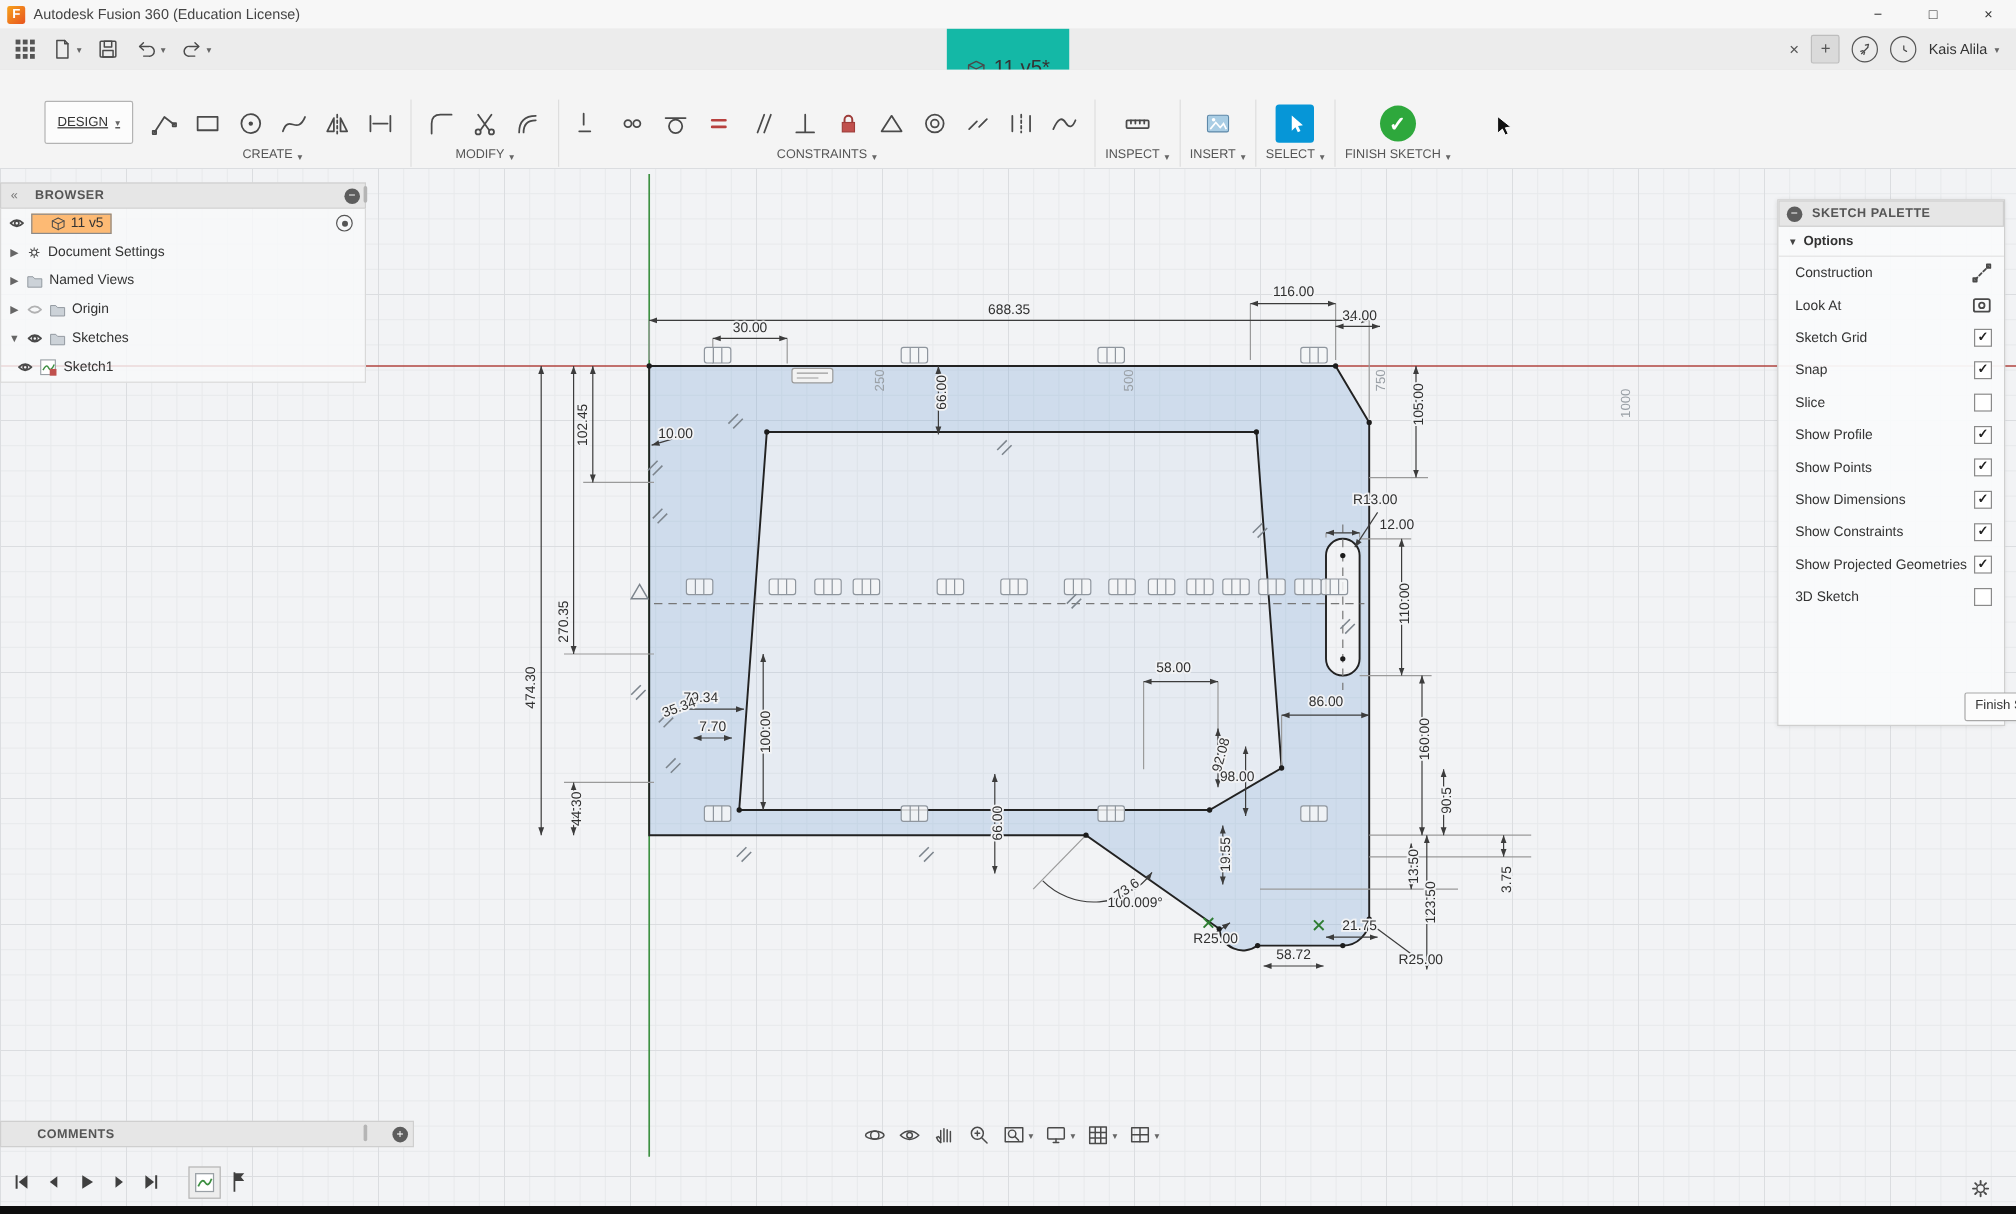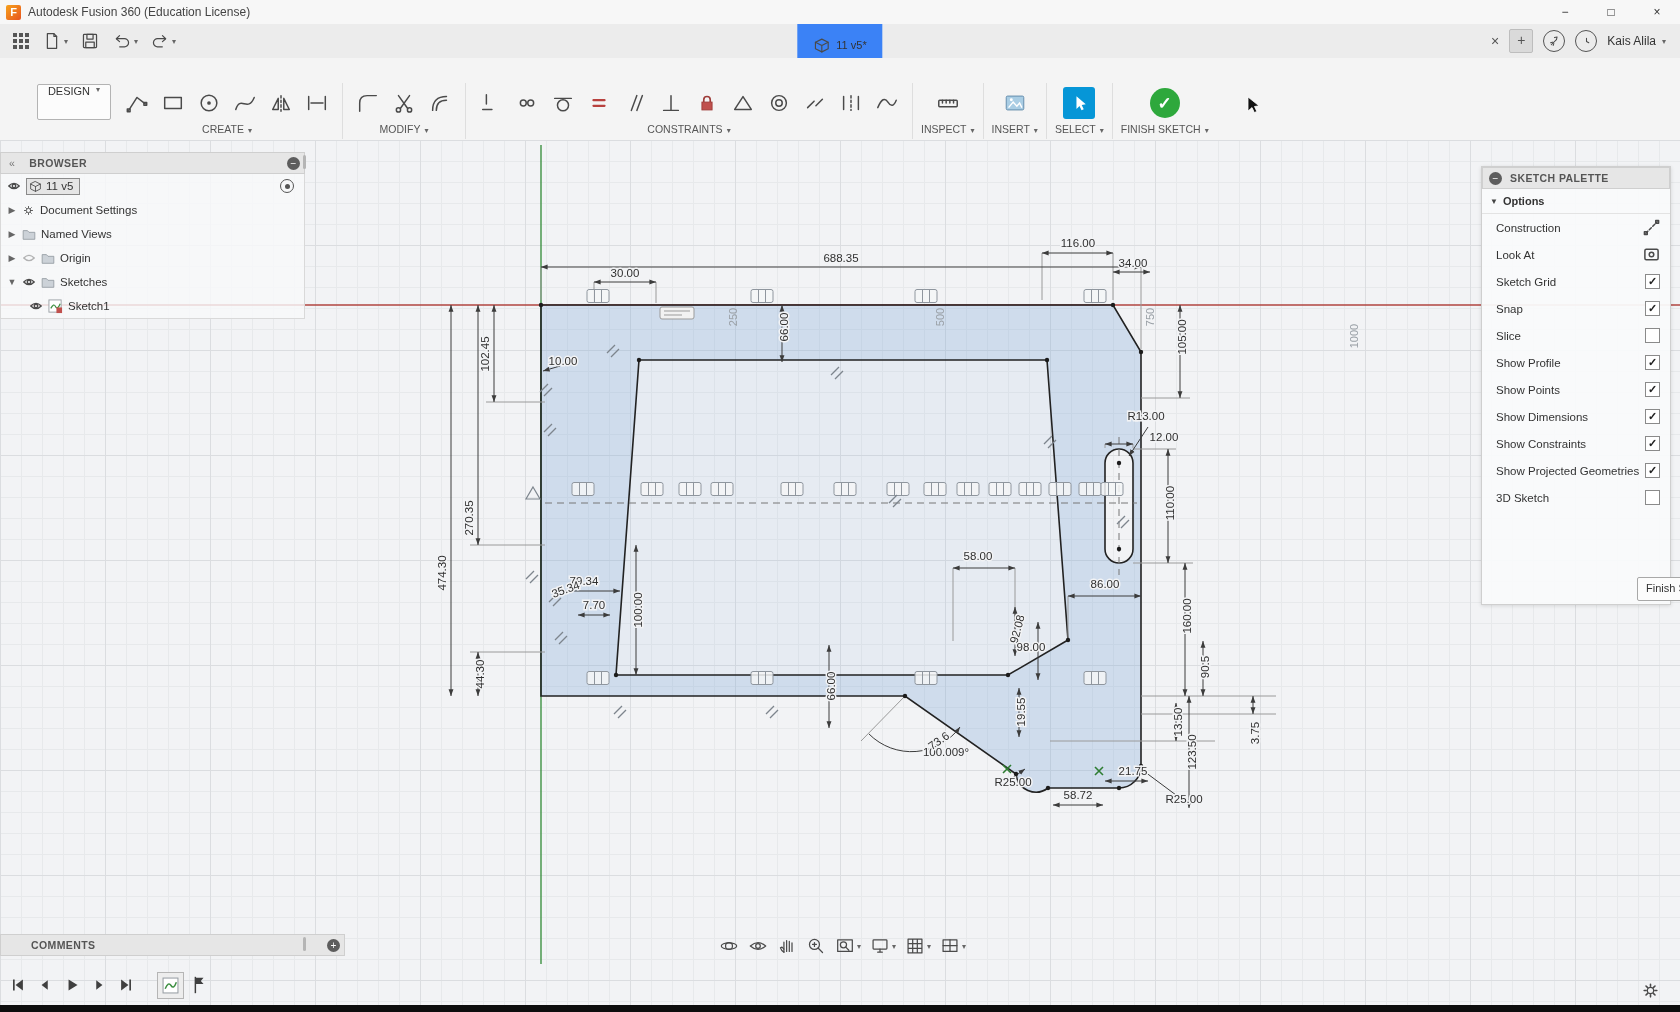--- a/index.html
+++ b/index.html
@@ -17,34 +17,34 @@
   .win-btns{margin-left:auto;display:flex;height:24px;}
   .win-btn{width:46px;height:24px;display:flex;align-items:center;justify-content:center;font-size:12px;color:#333;}
 
   
   #qat{position:absolute;left:0;top:24px;width:1680px;height:34px;background:#ececec;
        border-bottom:1px solid #d8d8d8;display:flex;align-items:center;}
   .qat-left{display:flex;align-items:center;gap:4px;padding-left:8px;}
   .qat-btn{display:flex;align-items:center;padding:3px 4px;border-radius:2px;}
   .caret{font-size:8px;color:#666;margin-left:2px;}
   .doc-tab{position:absolute;left:50%;transform:translateX(-50%);top:0;height:34px;display:flex;
-           align-items:center;gap:6px;font-size:11px;color:#333;padding:4px 16px;background:#3b82f6;}
+           align-items:center;gap:6px;font-size:17px;color:#333;padding:16px 16px;background:#14b8a6;}
   .tab-right{margin-left:auto;display:flex;align-items:center;gap:10px;padding-right:14px;font-size:12px;}
   .round-icon{width:20px;height:20px;border-radius:50%;border:1.5px solid #555;display:flex;
               align-items:center;justify-content:center;}
   .plus-tile{width:22px;height:22px;background:#dadada;border:1px solid #bdbdbd;border-radius:2px;
              text-align:center;line-height:20px;font-size:14px;color:#555;}
   .user-menu{display:flex;align-items:center;gap:4px;color:#333;}
 
   
   #ribbon{position:absolute;left:0;top:58px;width:1680px;height:82px;background:#f4f4f4;
           border-bottom:1px solid #c9c9c9;}
   #design-box{position:absolute;left:37px;top:26px;width:72px;height:34px;border:1px solid #b3b3b3;
-              border-radius:2px;background:#fcfcfc;display:flex;justify-content:center;
-              gap:4px;font-size:11px;color:#333;}
+              border-radius:2px;background:#fcfcfc;display:flex;align-items:center;justify-content:center;
+              gap:4px;font-size:11px;color:#333;text-decoration:underline;}
   #ribbon-tabs{position:absolute;left:126px;top:0;height:25px;display:flex;align-items:flex-end;gap:4px;}
   .rtab{height:22px;line-height:22px;padding:0 15px;font-size:11px;letter-spacing:.4px;color:#3c3c3c;}
   .rtab.active{background:#8fcde8;color:#0d3f55;border-bottom:3px solid #0696d7;height:19px;line-height:19px;}
   #ribbon-tools{position:absolute;left:112px;top:25px;right:0;height:56px;display:flex;align-items:stretch;}
   .grp{display:flex;flex-direction:column;align-items:center;padding:2px 8px 0 8px;border-right:1px solid #dedede;}
   .grp-icons{display:flex;align-items:center;gap:2px;height:36px;}
   .tbtn{width:34px;height:34px;display:flex;align-items:center;justify-content:center;border-radius:2px;}
   .grp-label{font-size:10.5px;color:#555;display:flex;align-items:flex-end;gap:2px;margin-top:2px;}
   .select-tile{width:32px;height:32px;background:#0696d7;border-radius:3px;display:flex;align-items:center;justify-content:center;}
   .finish-circle{width:30px;height:30px;border-radius:50%;background:#2ea83c;color:#fff;font-size:17px;
@@ -62,21 +62,21 @@
 
   
   .panel-header{height:20px;background:#e6e6e6;border:1px solid #cfcfcf;display:flex;align-items:center;
                 font-size:10.5px;color:#555;letter-spacing:.4px;}
   .circ{width:13px;height:13px;border-radius:50%;background:#5d5d5d;color:#fff;font-size:10px;line-height:13px;
         text-align:center;margin-left:auto;margin-right:4px;}
   #browser{position:absolute;left:0;top:152px;width:305px;}
   #browser-tree{background:rgba(248,249,250,.82);border:1px solid #d9d9d9;border-top:none;}
   .trow{height:24px;display:flex;align-items:center;gap:5px;font-size:11.5px;color:#333;padding-left:6px;}
   .expander{width:10px;font-size:9px;color:#666;text-align:center;}
-  .rootbox{border:1px solid #8a8a8a;padding:1px 6px 1px 2px;display:flex;align-items:center;gap:4px;background:#e5e5e5;justify-content:flex-end;}
+  .rootbox{border:1px solid #8a8a8a;padding:1px 6px 1px 15px;display:flex;align-items:center;gap:4px;background:#fdba74;justify-content:flex-end;}
   .radio{width:12px;height:12px;border:1.5px solid #555;border-radius:50%;margin-left:auto;margin-right:10px;
          display:flex;align-items:center;justify-content:center;}
   .radio i{width:5px;height:5px;background:#555;border-radius:50%;}
   .grip{position:absolute;width:3px;height:14px;background:#b5b5b5;border-radius:2px;}
 
   #palette{position:absolute;left:1481px;top:166px;width:188px;height:437px;
            background:rgba(249,250,251,.95);border:1px solid #cfcfcf;box-shadow:0 1px 4px rgba(0,0,0,.12);}
   .pal-options{height:24px;display:flex;align-items:center;gap:5px;padding-left:8px;font-size:11px;
                font-weight:bold;color:#333;border-bottom:1px solid #e3e3e3;}
   .pal-row{height:27px;display:flex;align-items:center;font-size:11.5px;color:#333;padding:0 10px 0 14px;}
@@ -713,21 +713,21 @@
       <span class="expander">▼</span>
       <svg class="ic" width="14" height="14" viewBox="0 0 16 16">
           <path d="M2 8 Q8 2 14 8 Q8 14 2 8 Z"></path>
           <circle cx="8" cy="8" r="2"></circle>
         </svg>
       <svg width="14" height="13" viewBox="0 0 18 16">
           <path d="M1.5 3 h5.5 l2 2.2 h7.5 v9 h-15 z" fill="#ccd2d8" stroke="#8e959c"></path>
         </svg>
       <span>Sketches</span>
     </div>
-    <div class="trow" style="padding-left:28px;">
+    <div class="trow" style="padding-left:13px;">
       <svg class="ic" width="14" height="14" viewBox="0 0 16 16">
           <path d="M2 8 Q8 2 14 8 Q8 14 2 8 Z"></path>
           <circle cx="8" cy="8" r="2"></circle>
         </svg>
       <svg width="15" height="15" viewBox="0 0 16 16">
           <rect x="1" y="1" width="13" height="13" fill="#fff" stroke="#9aa0a6"></rect>
           <path d="M3 10 q3 -6 5 -2 t5 -3" fill="none" stroke="#3d8f41" stroke-width="1.3"></path>
           <rect x="9" y="9" width="6" height="6" fill="#c0504d" stroke="none"></rect>
         </svg>
       <span>Sketch1</span>

